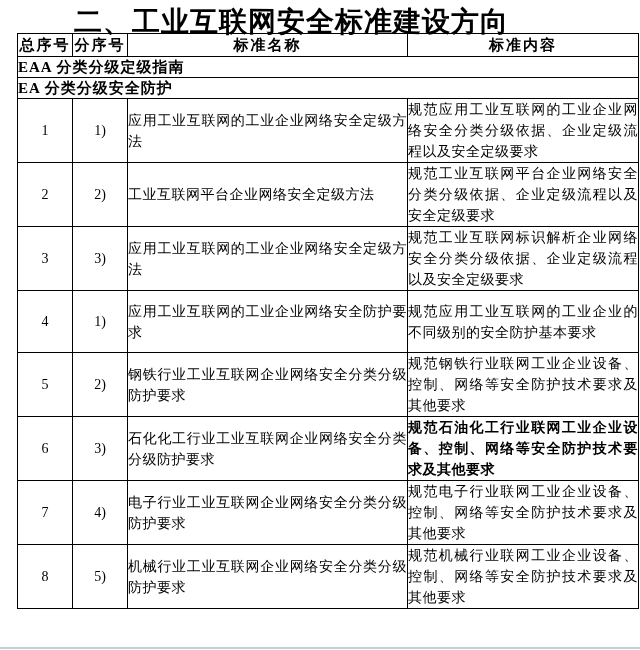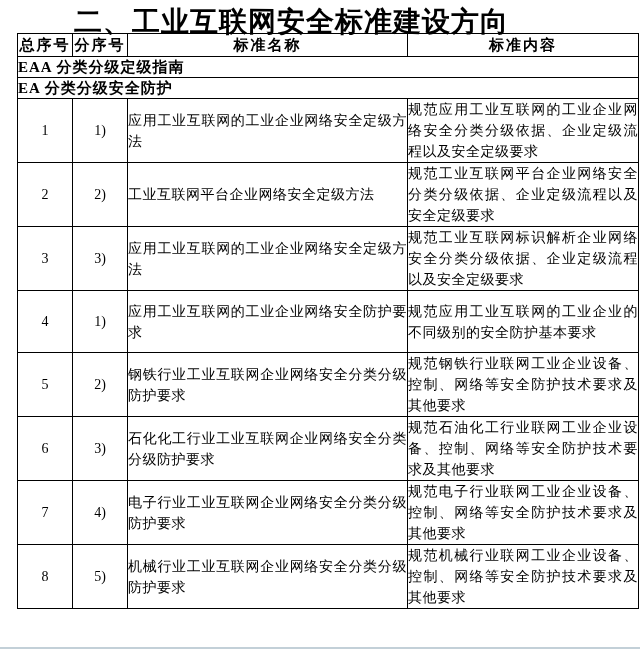--- a/index.html
+++ b/index.html
@@ -137,21 +137,21 @@
         <tr class="data-row">
           <td class="cell-no" style="border-color: rgb(0, 0, 0);">5</td>
           <td class="cell-sub" style="border-color: rgb(0, 0, 0);">2)</td>
           <td class="cell-name" style="border-color: rgb(0, 0, 0);">钢铁行业工业互联网企业网络安全分类分级防护要求</td>
           <td class="cell-content" style="border-color: rgb(0, 0, 0);">规范钢铁行业联网工业企业设备、控制、网络等安全防护技术要求及其他要求</td>
         </tr>
         <tr class="data-row">
           <td class="cell-no" style="border-color: rgb(0, 0, 0);">6</td>
           <td class="cell-sub" style="border-color: rgb(0, 0, 0);">3)</td>
           <td class="cell-name" style="border-color: rgb(0, 0, 0);">石化化工行业工业互联网企业网络安全分类分级防护要求</td>
-          <td class="cell-content" style="border-color: rgb(0, 0, 0);">规范石油化工行业联网工业企业设备、控制、网络等安全防护技术要求及其他要求</td>
+          <td class="cell-content" style="border-color: rgb(0, 0, 0); font-weight: bold;">规范石油化工行业联网工业企业设备、控制、网络等安全防护技术要求及其他要求</td>
         </tr>
         <tr class="data-row">
           <td class="cell-no" style="border-color: rgb(0, 0, 0);">7</td>
           <td class="cell-sub" style="border-color: rgb(0, 0, 0);">4)</td>
           <td class="cell-name" style="border-color: rgb(0, 0, 0);">电子行业工业互联网企业网络安全分类分级防护要求</td>
           <td class="cell-content" style="border-color: rgb(0, 0, 0);">规范电子行业联网工业企业设备、控制、网络等安全防护技术要求及其他要求</td>
         </tr>
         <tr class="data-row">
           <td class="cell-no" style="border-color: rgb(0, 0, 0);">8</td>
           <td class="cell-sub" style="border-color: rgb(0, 0, 0);">5)</td>

